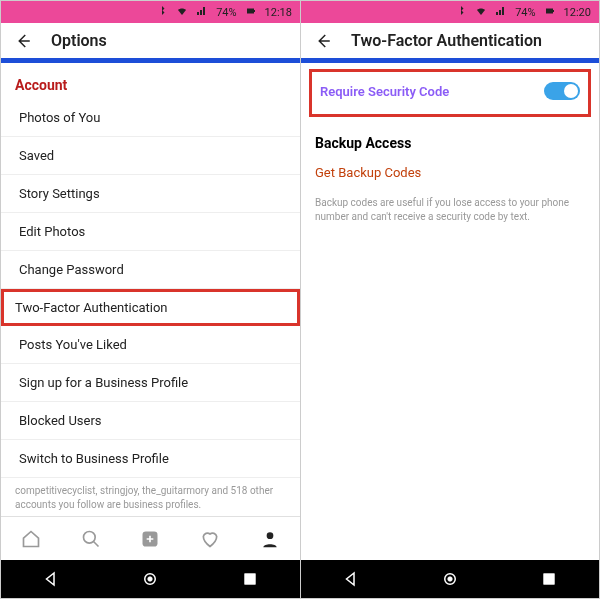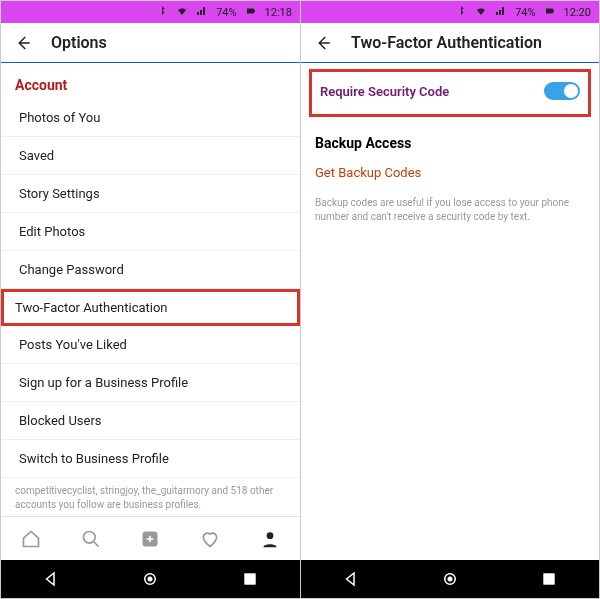--- a/index.html
+++ b/index.html
@@ -20,36 +20,36 @@
     height: 100%;
     display: flex;
     flex-direction: column;
     border: 1px solid #ccc;
     background: #fff;
     position: relative;
   }
   .phone.left { border-right: none; }
   .statusbar {
     height: 22px;
-    background: #d946ef;
+    background: #ec4899;
     display: flex;
     justify-content: flex-end;
     align-items: center;
     gap: 8px;
     padding: 0 8px;
     font-size: 11px;
     color: #222;
   }
   .statusbar svg { width: 12px; height: 12px; fill: #222; }
   .header {
     height: 40px;
     display: flex;
     align-items: center;
     padding: 0 12px;
-    border-bottom: 1px solid #1d4ed8;
+    border-bottom: 5px solid #1d4ed8;
   }
   .back-icon {
     width: 20px;
     height: 20px;
     display: flex;
     align-items: center;
     justify-content: center;
     margin-right: 18px;
     cursor: pointer;
   }
@@ -87,21 +87,21 @@
     color: #999;
     padding: 6px 14px;
     line-height: 1.4;
   }
   .toggle-row {
     display: flex;
     align-items: center;
     justify-content: space-between;
     padding: 11px 14px;
     font-size: 13px;
-    color: #701a75;
+    color: #8b5cf6;
   }
   .toggle {
     width: 36px;
     height: 18px;
     background: #3aa3e8;
     border-radius: 9px;
     position: relative;
   }
   .toggle::after {
     content: '';

